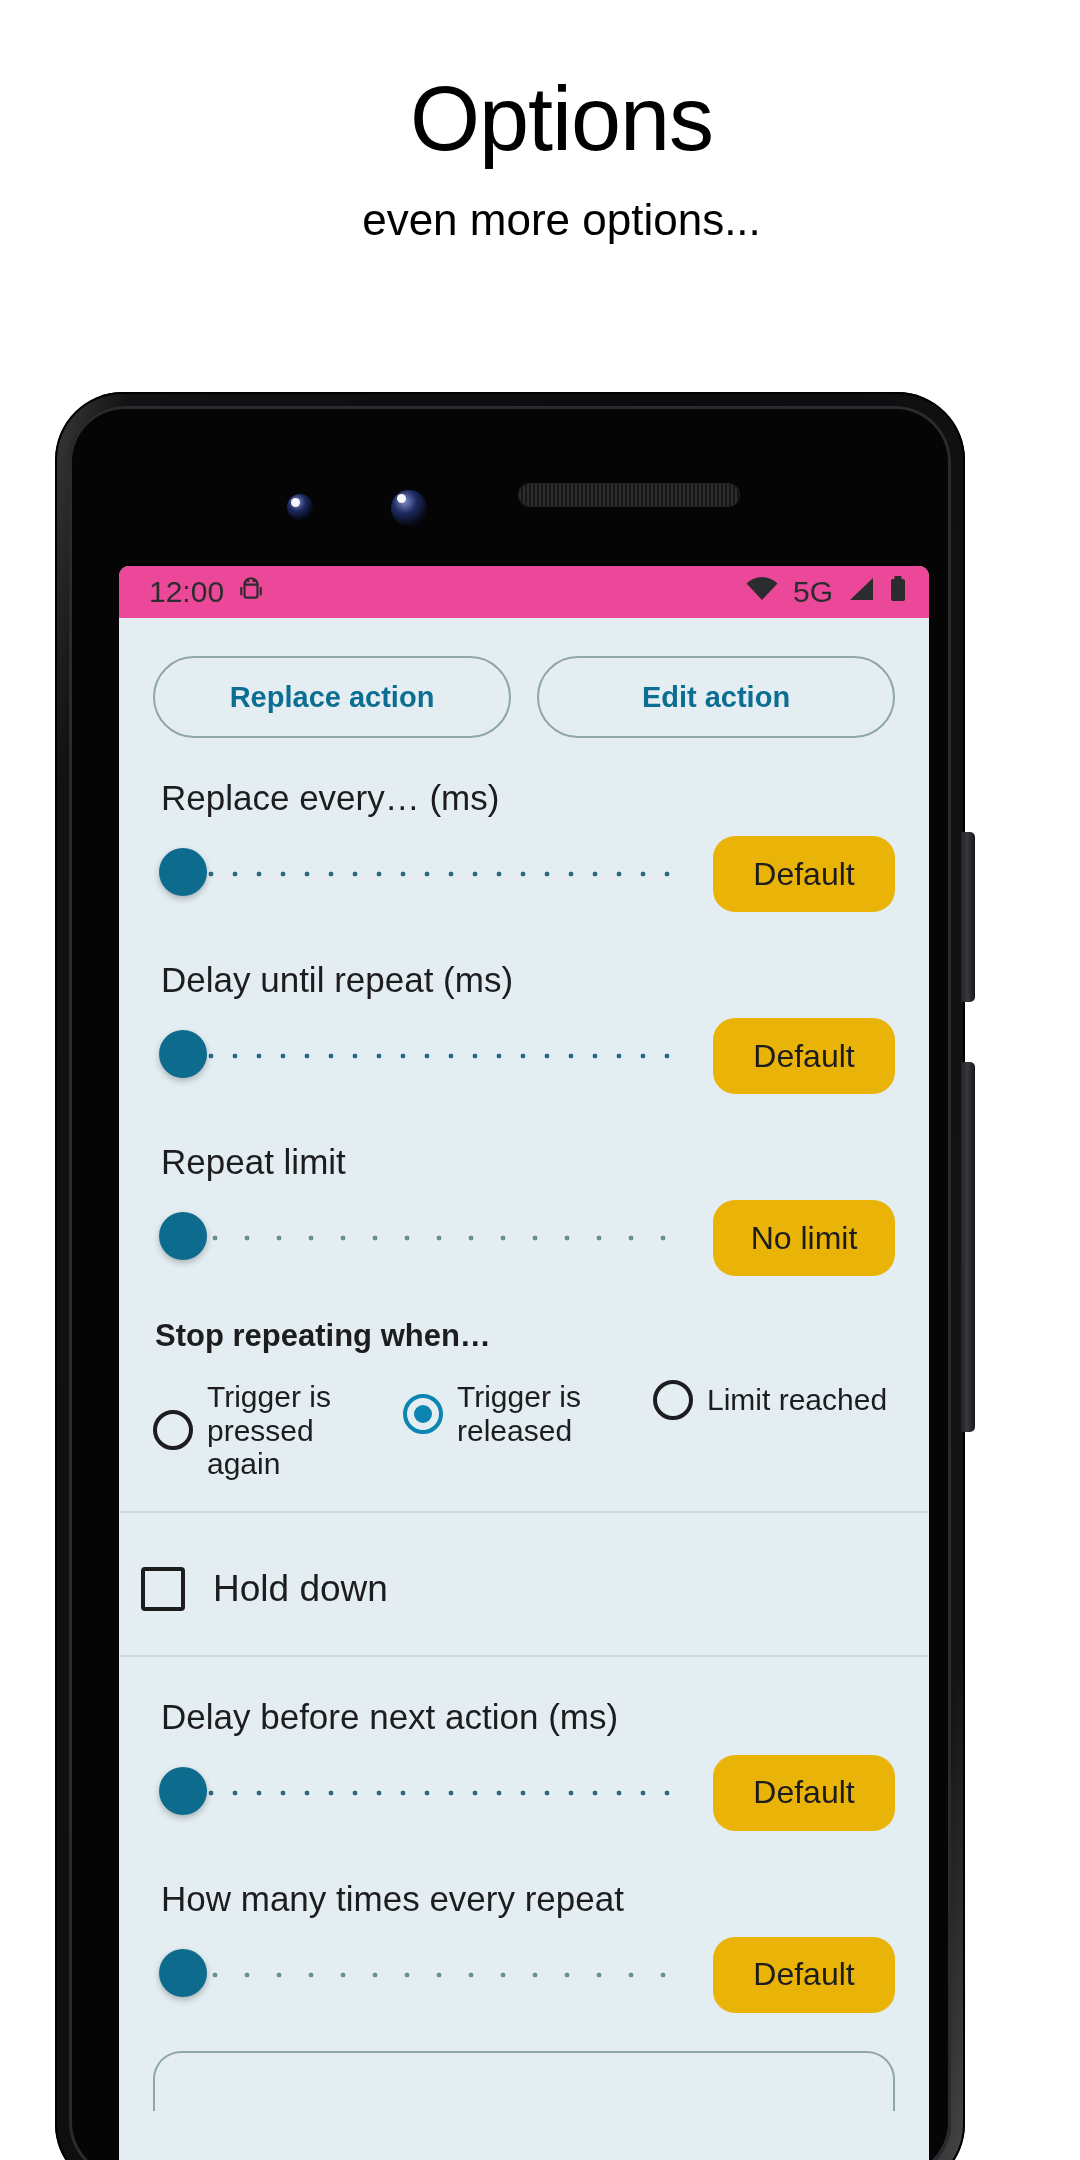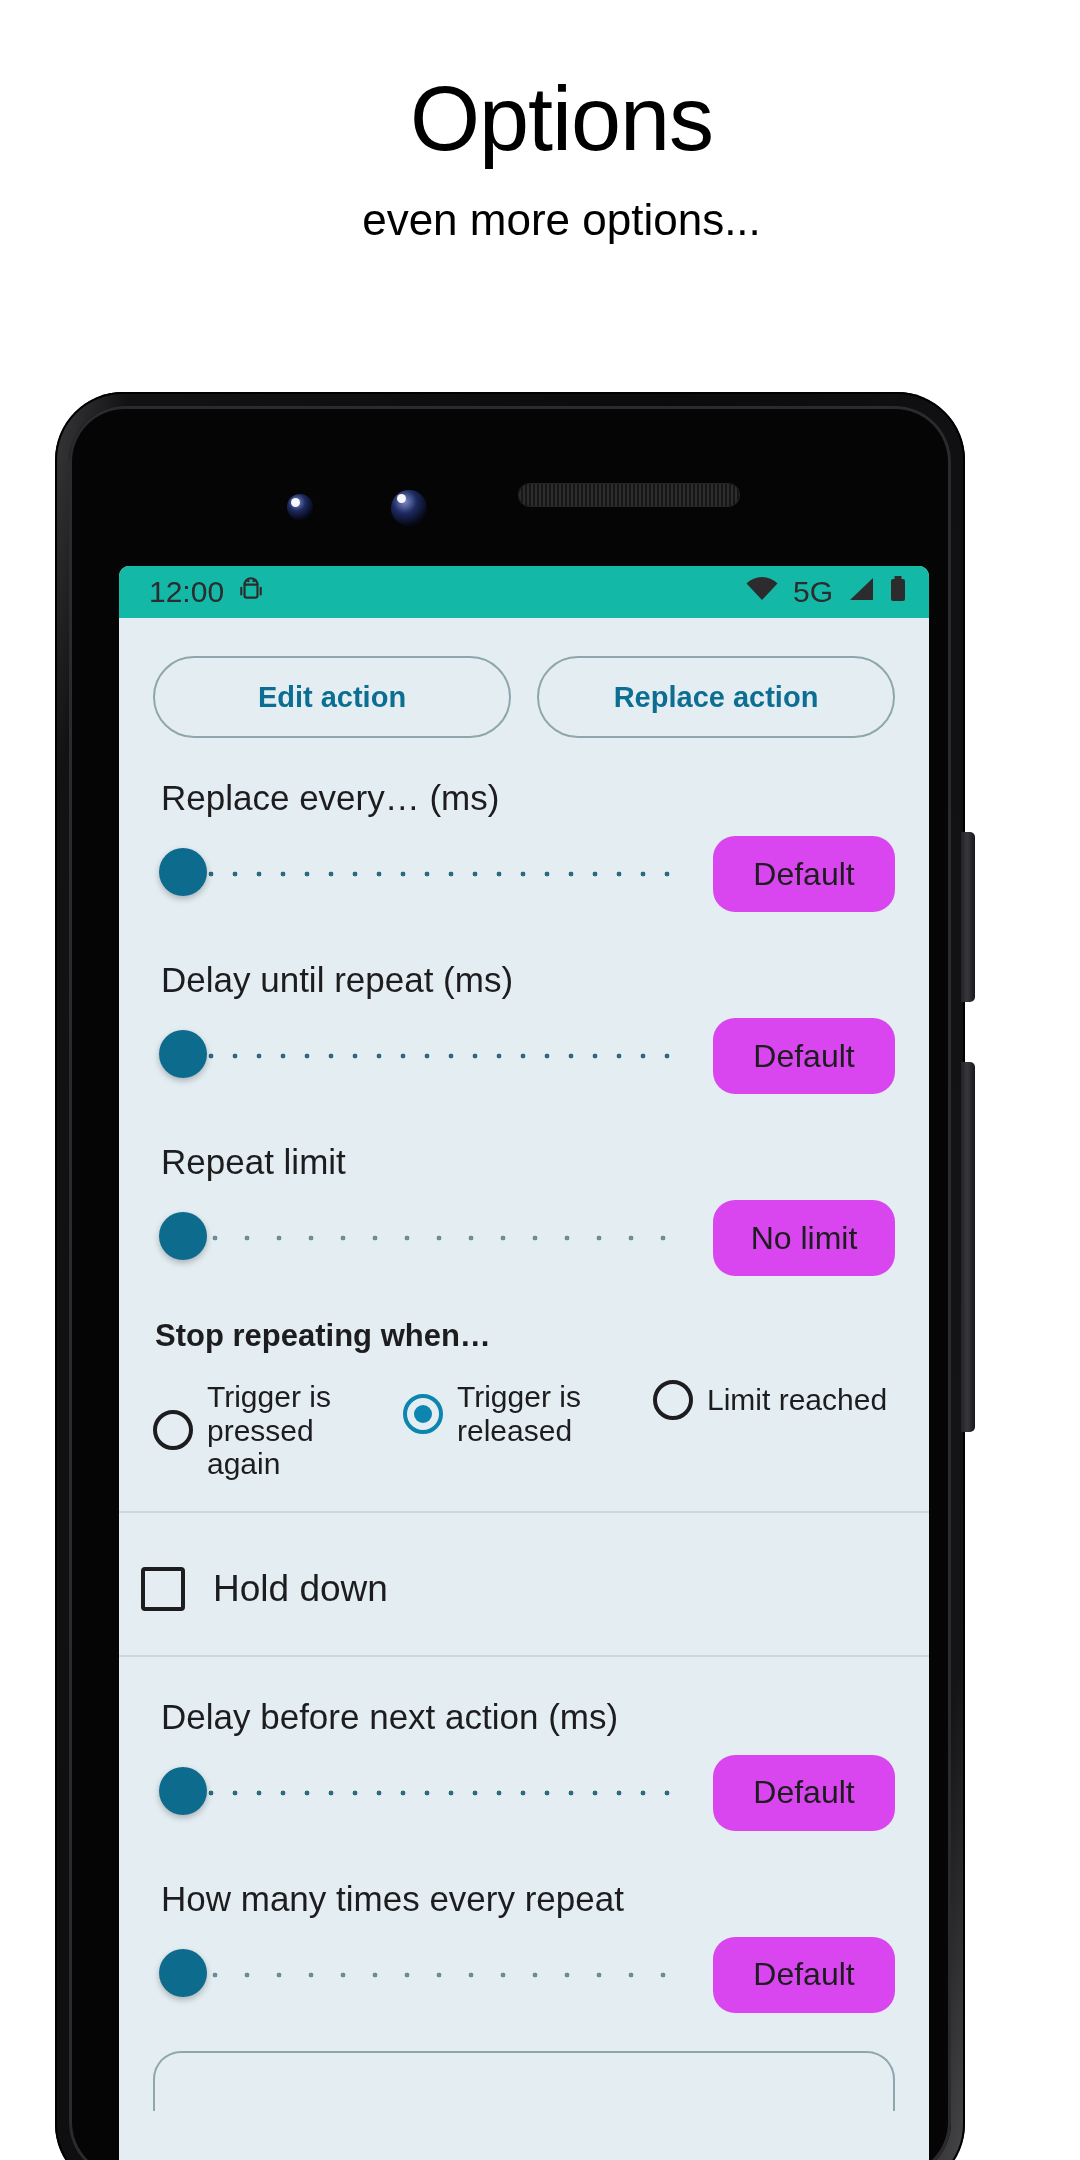--- a/index.html
+++ b/index.html
@@ -94,21 +94,21 @@
     width: 14px;
     border-radius: 0 5px 5px 0;
     background: linear-gradient(90deg,#242427 0%, #38383c 45%, #17171a 100%);
   }
   .side-btn.power  { top: 440px; height: 170px; }
   .side-btn.volume { top: 670px; height: 370px; }
 
   
   .statusbar {
     height: 52px;
-    background: #14b8a6;
+    background: #ec4899;
     display: flex;
     align-items: center;
     justify-content: space-between;
     padding: 0 22px 0 30px;
     color: #2c2c2e;
     font-size: 30px;
   }
   .sb-left { display: flex; align-items: center; gap: 14px; }
   .sb-right { display: flex; align-items: center; gap: 14px; }
   .ic { display: inline-block; }
@@ -210,21 +210,21 @@
     width: 48px; height: 48px;
     border-radius: 50%;
     background: #0d6b8e;
     box-shadow: 0 3px 6px rgba(0,0,0,.25);
   }
   .value-chip {
     flex: none;
     min-width: 182px;
     height: 76px;
     border-radius: 22px;
-    background: #d946ef;
+    background: #eab308;
     color: #1d1d1f;
     font-size: 32px;
     display: flex;
     align-items: center;
     justify-content: center;
     padding: 0 24px;
     cursor: pointer;
   }
 
   .small-head {
@@ -328,22 +328,22 @@
                 <rect x="5.5" y="1" width="7" height="3" fill="#2c2c2e"></rect>
                 <rect x="2" y="4" width="14" height="22" rx="2" fill="#2c2c2e"></rect>
               </svg>
             </span>
           </div>
         </div>
 
         <div class="app-body">
 
           <div class="btn-row">
+            <button class="outlined-btn">Replace action</button>
             <button class="outlined-btn">Edit action</button>
-            <button class="outlined-btn">Replace action</button>
           </div>
 
           <div class="section">
 
 
             <div class="field-label">Replace every… (ms)</div>
             <div class="slider-row">
               <div class="slider">
                 <div class="slider-track"></div>
                 <div class="slider-thumb"></div>

